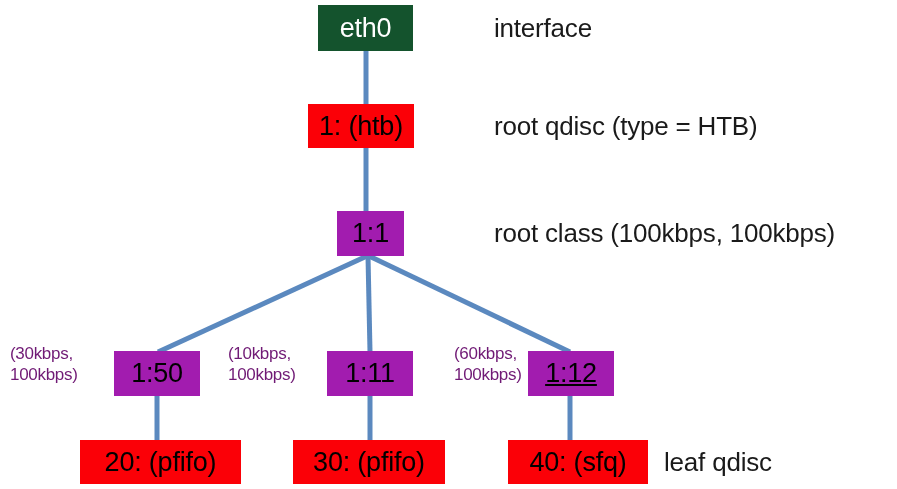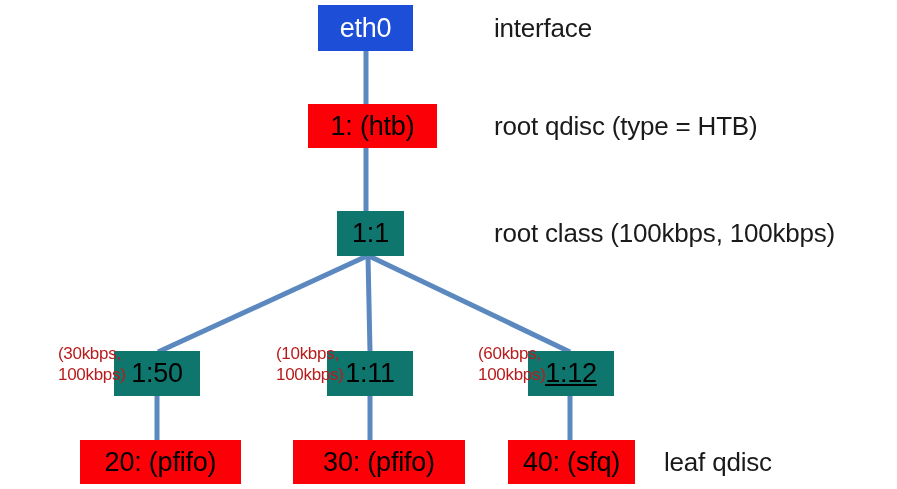--- a/index.html
+++ b/index.html
@@ -27,52 +27,51 @@
   .node {
     position: absolute;
     display: flex;
     align-items: center;
     justify-content: center;
     box-sizing: border-box;
     z-index: 2;
     letter-spacing: -0.2px;
   }
   .node-interface {
-    background: #1d4ed8;
+    background: #14532d;
     color: #ffffff;
     font-size: 27px;
   }
   .node-qdisc {
     background: #fb0007;
     color: #000000;
     font-size: 27px;
   }
   .node-class {
-    background: #0f766e;
+    background: #a21caf;
     color: #000000;
     font-size: 27px;
   }
   .side-label {
     position: absolute;
     color: #1a1a1a;
     font-size: 26px;
     white-space: nowrap;
     z-index: 2;
     letter-spacing: -0.2px;
   }
   .rate-label {
     position: absolute;
-    color: #b91c1c;
+    color: #701a75;
     font-size: 17px;
     line-height: 21px;
     text-align: left;
     white-space: nowrap;
     z-index: 3;
     letter-spacing: -0.3px;
-    margin-left: 48px;
   }
   .rate-label span { display: block; }
 </style>
 </head>
 <body>
 
 <div id="diagram">
 
   <svg id="edges" viewBox="0 0 897 489" xmlns="http://www.w3.org/2000/svg">
     <g stroke="#5b89bf" stroke-width="5" stroke-linecap="butt" fill="none">
@@ -87,21 +86,21 @@
     </g>
   </svg>
 
   <div class="node node-interface" style="left:318px; top:5px; width:95px; height:46px;">
     <span>eth0</span>
   </div>
   <div class="side-label" style="left:494px; top:13px;">
     <span>interface</span>
   </div>
 
-  <div class="node node-qdisc" style="left:308px; top:104px; width:129px; height:44px;">
+  <div class="node node-qdisc" style="left:308px; top:104px; width:106px; height:44px;">
     <span>1: (htb)</span>
   </div>
   <div class="side-label" style="left:494px; top:111px;">
     <span>root qdisc (type = HTB)</span>
   </div>
 
   <div class="node node-class" style="left:337px; top:211px; width:67px; height:45px;">
     <span>1:1</span>
   </div>
   <div class="side-label" style="left:494px; top:218px;">
@@ -117,36 +116,36 @@
   </div>
 
   <div class="rate-label" style="left:228px; top:343px;">
     <span>(10kbps,</span>
     <span>100kbps)</span>
   </div>
   <div class="node node-class" style="left:327px; top:351px; width:86px; height:45px;">
     <span>1:11</span>
   </div>
 
-  <div class="rate-label" style="left:430px; top:343px;">
+  <div class="rate-label" style="left:454px; top:343px;">
     <span>(60kbps,</span>
     <span>100kbps)</span>
   </div>
   <div class="node node-class" style="left:528px; top:351px; width:86px; height:45px;text-decoration:underline;">
     <span>1:12</span>
   </div>
 
 
   <div class="node node-qdisc" style="left:80px; top:440px; width:161px; height:44px;">
     <span>20: (pfifo)</span>
   </div>
-  <div class="node node-qdisc" style="left:293px; top:440px; width:172px; height:44px;">
+  <div class="node node-qdisc" style="left:293px; top:440px; width:152px; height:44px;">
     <span>30: (pfifo)</span>
   </div>
-  <div class="node node-qdisc" style="left:508px; top:440px; width:127px; height:44px;">
+  <div class="node node-qdisc" style="left:508px; top:440px; width:140px; height:44px;">
     <span>40: (sfq)</span>
   </div>
 
   <div class="side-label" style="left:664px; top:447px;">
     <span>leaf qdisc</span>
   </div>
 
 </div>
 
 </body></html>

